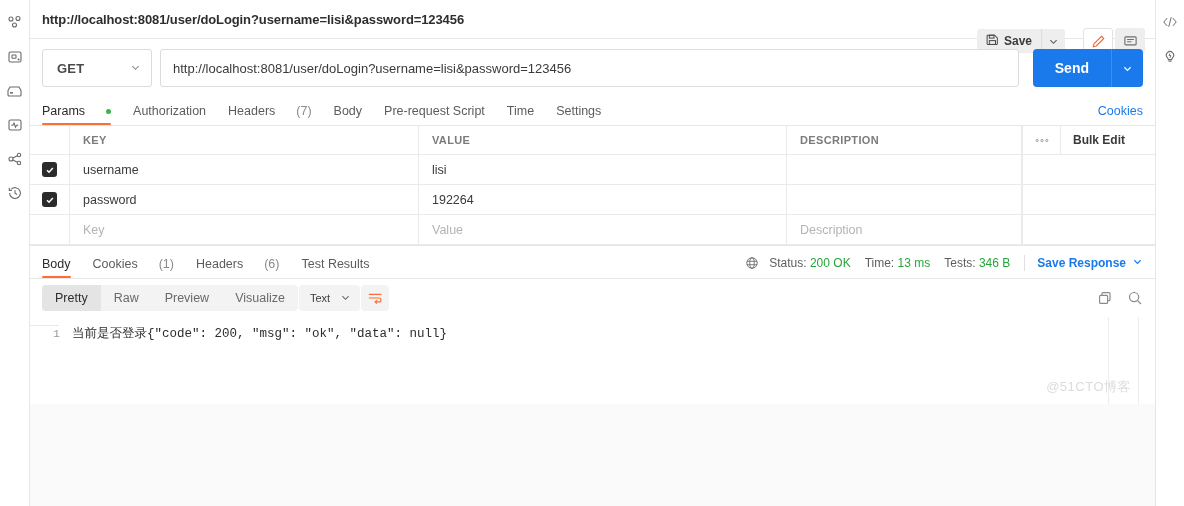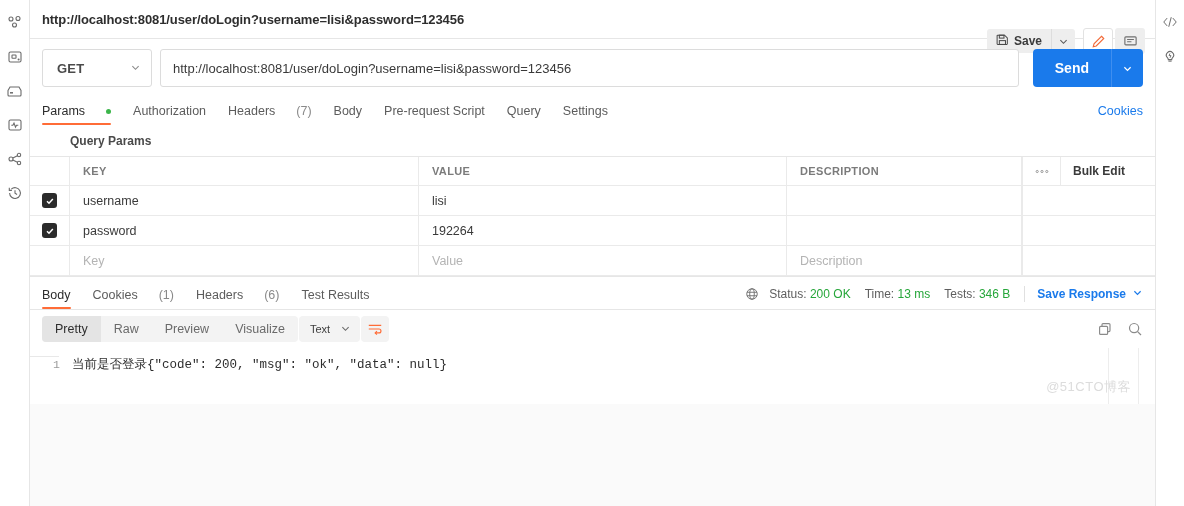--- a/index.html
+++ b/index.html
@@ -62,21 +62,21 @@
     display: flex; align-items: center;
     padding: 0 10px 0 12px;
     background: #ffffff;
     flex: 0 0 39px;
   }
   .req-title {
     font-size: 13px; font-weight: bold; color: #2e2e2e;
     white-space: nowrap; overflow: hidden; text-overflow: ellipsis;
     letter-spacing: -0.1px;
   }
-  .topbar-right { margin-left: auto; display: flex; align-items: center; gap: 8px; margin-top: 44px; }
+  .topbar-right { margin-left: auto; display: flex; align-items: center; gap: 18px; margin-top: 44px; }
   .save-group {
     display: flex; align-items: stretch;
     background: #eeeeee; border-radius: 3px; height: 24px;
     overflow: hidden;
   }
   .save-btn {
     display: flex; align-items: center; gap: 5px;
     padding: 0 9px; font-size: 12px; color: #3b3b3b; font-weight: bold;
     cursor: pointer;
   }
@@ -415,29 +415,28 @@
         <span>Headers</span>
         <span class="cnt">(7)</span>
       </div>
       <div class="rtab">
         <span>Body</span>
       </div>
       <div class="rtab">
         <span>Pre-request Script</span>
       </div>
       <div class="rtab">
-        <span>Query</span>
+        <span>Time</span>
       </div>
       <div class="rtab">
         <span>Settings</span>
       </div>
       <div class="cookies-link">Cookies</div>
     </div>
 
-    <div class="qp-label">Query Params</div>
 
     <div class="ptable">
       <div class="prow head">
         <div class="pcb"></div>
         <div class="pkey">KEY</div>
         <div class="pval">VALUE</div>
         <div class="pdesc">DESCRIPTION</div>
         <div class="pactions">
           <div class="dots-cell">
             <svg width="14" height="5" viewBox="0 0 14 5" fill="none" stroke="#9b9b9b" stroke-width="1">

